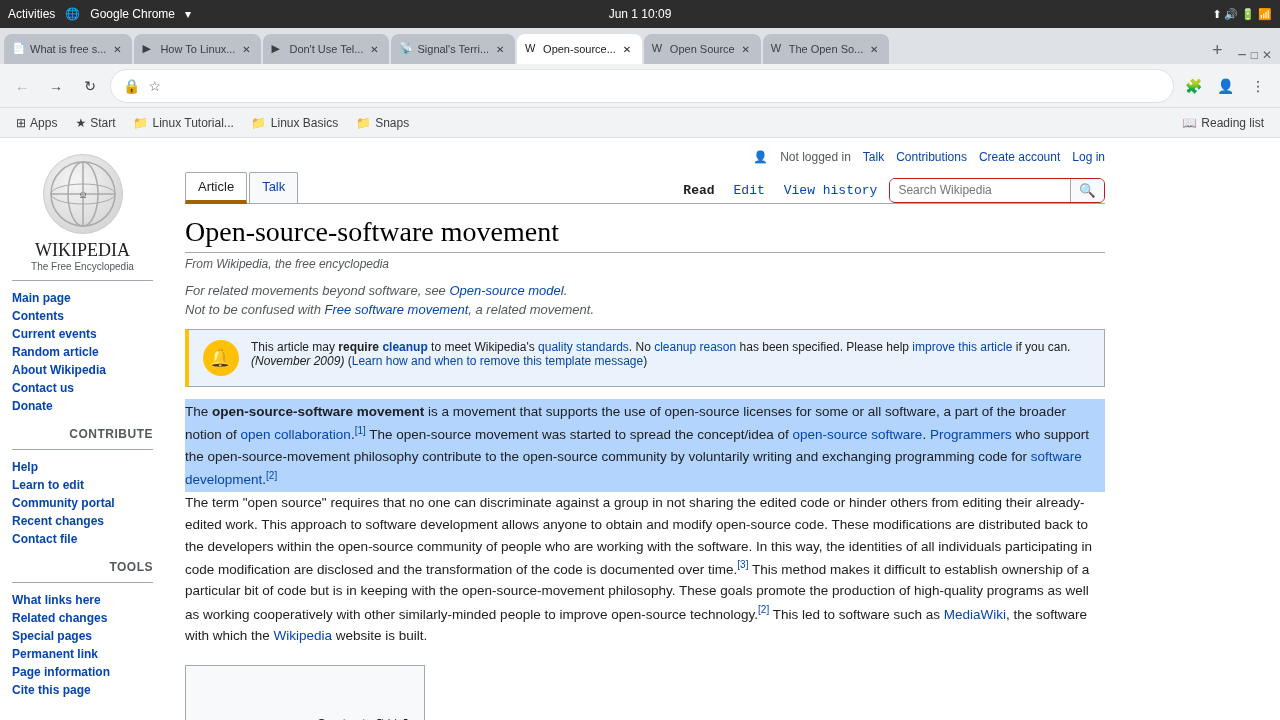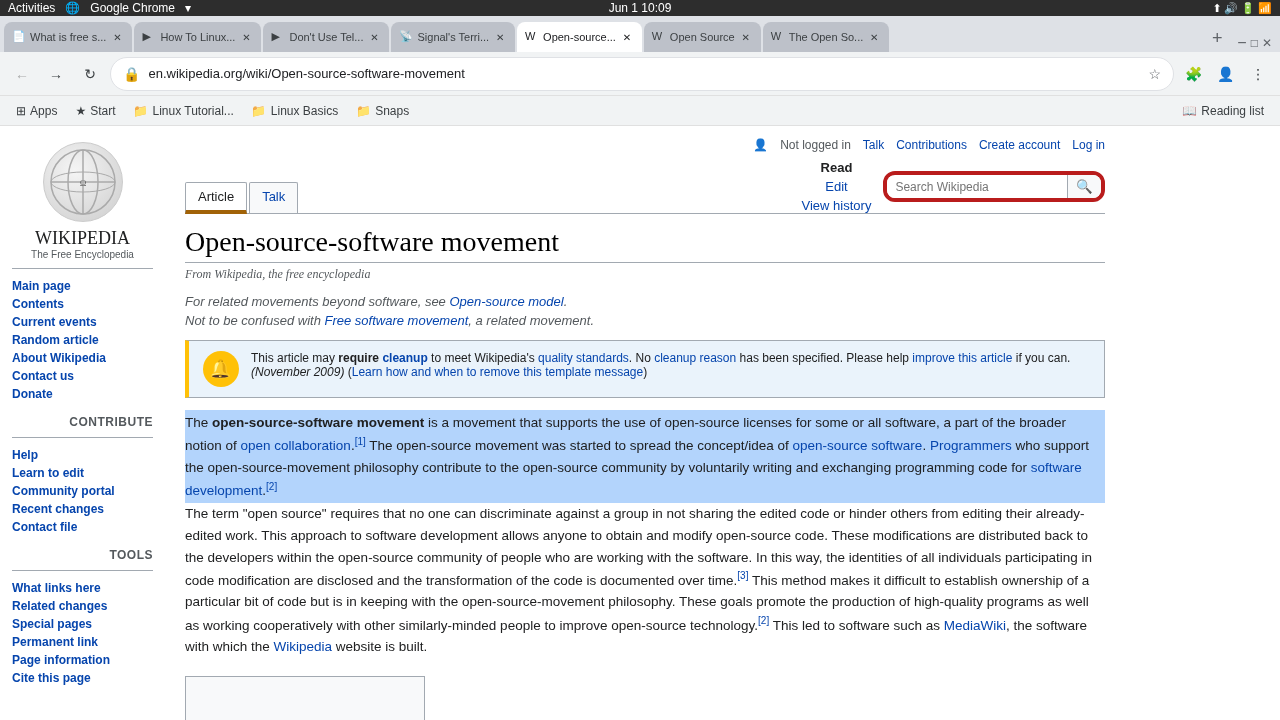--- a/index.html
+++ b/index.html
@@ -2,21 +2,21 @@
 <html><head>
   <meta charset="utf-8">
   <style>
     * { box-sizing: border-box; margin: 0; padding: 0; }
     body { font-family: 'Linux Libertine', Georgia, Times, serif; font-size: 13px; background: #f6f6f6; color: #202122; }
     
     
     #os-bar {
       background: #2d2d2d;
       color: #fff;
-      height: 16px;
+      height: 28px;
       display: flex;
       align-items: center;
       justify-content: space-between;
       padding: 0 8px;
       font-size: 12px;
       font-family: sans-serif;
     }
     #os-bar-left { display: flex; align-items: center; gap: 10px; }
     #os-bar-center { position: absolute; left: 50%; transform: translateX(-50%); font-size: 12px; }
     #os-bar-right { display: flex; align-items: center; gap: 8px; font-size: 11px; }
@@ -206,23 +206,23 @@
     }
     .wiki-tab.active {
       background: #fff;
       color: #202122;
       border-bottom: 4px solid #a16207;
       margin-bottom: -1px;
     }
     
     .wiki-search-bar {
       display: flex;
-      align-items: center;
-      border: 4px solid #b91c1c;
-      border-radius: 12px;
+      align-items: flex-start;
+      border: 1px solid #b91c1c;
+      border-radius: 6px;
       overflow: hidden;
     }
     .wiki-search-bar input {
       border: none; outline: none; padding: 4px 8px; font-size: 12px; width: 200px;
     }
     .wiki-search-btn {
       background: #f8f9fa;
       border: none;
       border-left: 1px solid #a2a9b1;
       padding: 4px 8px;
@@ -231,21 +231,21 @@
 
     h1.wiki-title {
       font-family: 'Linux Libertine', Georgia, serif;
       font-size: 28px;
       font-weight: normal;
       color: #000;
       margin-bottom: 4px;
       border-bottom: 1px solid #a2a9b1;
       padding-bottom: 4px;
     }
-    .wiki-subtitle { font-size: 12px; color: #54595d; font-style: italic; margin-bottom: 12px; font-family: Liberation Serif, serif; }
+    .wiki-subtitle { font-size: 12px; color: #54595d; font-style: italic; margin-bottom: 12px; font-family: Liberation Sans, sans-serif; }
     
     .wiki-hatnote { font-size: 13px; color: #54595d; font-style: italic; margin-bottom: 4px; font-family: Arial, sans-serif; }
     .wiki-hatnote a { color: #0645ad; text-decoration: none; }
     
     .wiki-notice {
       background: #eaf3fb;
       border: 1px solid #a2a9b1;
       border-left: 4px solid #ffc107;
       padding: 10px 14px;
       margin: 12px 0;
@@ -294,25 +294,24 @@
     }
     .wiki-toc-hide { color: #0645ad; font-size: 12px; font-weight: normal; cursor: pointer; }
     .wiki-toc ol { padding-left: 20px; }
     .wiki-toc li { margin: 3px 0; }
     .wiki-toc a { color: #0645ad; text-decoration: none; }
     .wiki-toc .toc-sub { padding-left: 16px; }
 
     
     .wiki-actions {
       display: flex;
-      gap: 4px;
-      align-items: center;
-      font-family: Liberation Sans, sans-serif;
+      gap: 19px;
+      align-items: center;
+      font-family: Liberation Mono, monospace;
       font-size: 13px;
-      flex-direction: column;
     }
     .wiki-actions a { color: #0645ad; text-decoration: none; }
   </style>
 </head>
 <body>
 
 <div id="os-bar">
   <div id="os-bar-left">
     <span style="cursor:pointer;">Activities</span>
     <span>🌐</span>
@@ -373,21 +372,20 @@
       <span style="cursor:pointer;font-size:12px;color:#5f6368;">✕</span>
     </div>
   </div>
 
   <div id="nav-bar">
     <div class="nav-btn disabled">←</div>
     <div class="nav-btn">→</div>
     <div class="nav-btn">↻</div>
     <div id="address-bar">
       <span class="address-icon">🔒</span>
-      <input type="text" value="en.wikipedia.org/wiki/Open-source-software-movement" style="">
       <span class="address-icon">☆</span>
     </div>
     <div class="nav-actions">
       <div class="nav-action-btn">🧩</div>
       <div class="nav-action-btn">👤</div>
       <div class="nav-action-btn">⋮</div>
     </div>
   </div>
 
   <div id="bookmarks-bar">

